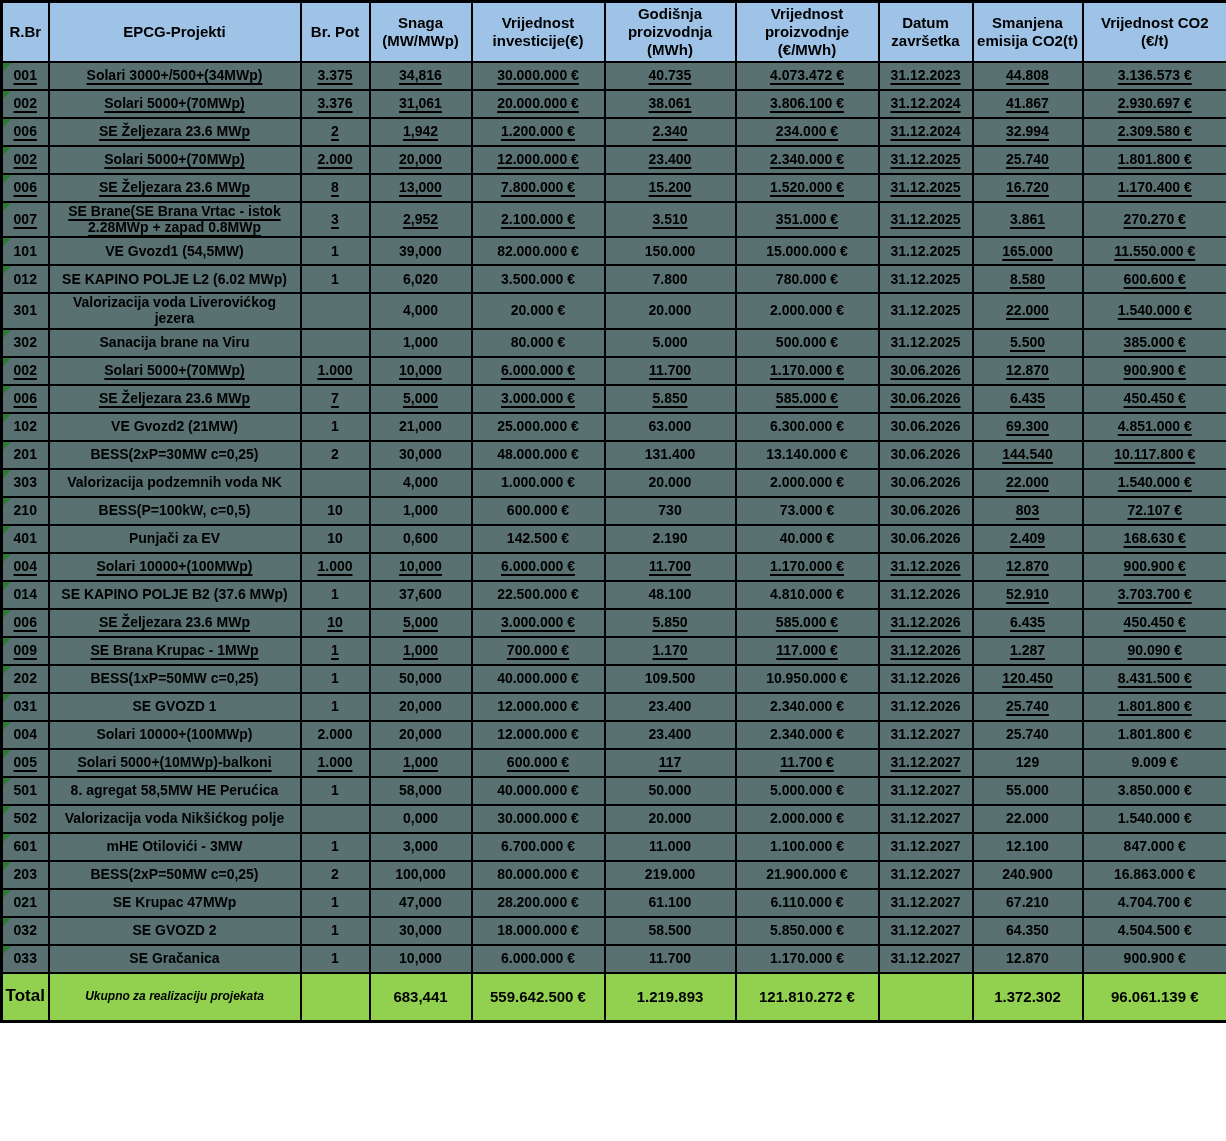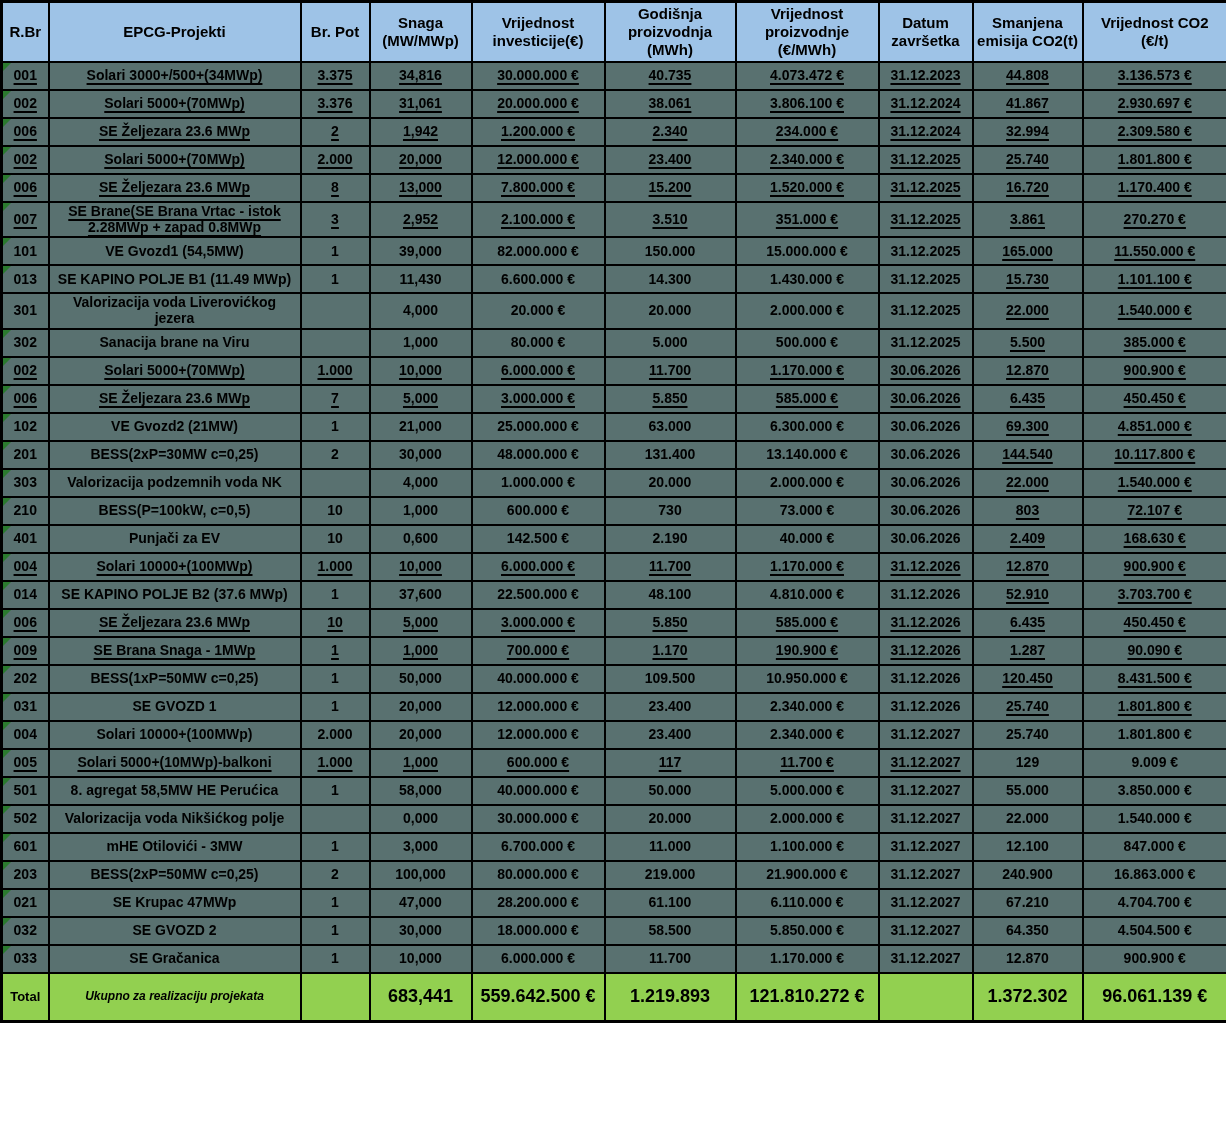--- a/index.html
+++ b/index.html
@@ -13,22 +13,22 @@
   body{font-family:"Liberation Sans", sans-serif;color:#000;}
   .wrap{width:1226px;}
   table{border-collapse:collapse;table-layout:fixed;width:1226px;border:3px solid var(--border);}
   th,td{border:2px solid var(--border);text-align:center;vertical-align:middle;
         font-weight:bold;padding:1px 2px;position:relative;overflow:hidden;word-wrap:break-word;}
   thead th{background:var(--header-bg);height:56px;font-size:15px;line-height:1.2;}
   tbody td{background:var(--row-bg);font-size:14px;line-height:1.12;height:24px;}
   td.u{text-decoration:underline;text-underline-offset:3px;text-decoration-thickness:1.5px;}
   td.tri::before{content:"";position:absolute;top:0;left:0;width:0;height:0;
         border-top:8px solid var(--tri);border-right:8px solid transparent;}
-  tfoot td{background:var(--total-bg);font-size:18px;height:44px;line-height:1.2;}
-  tfoot td.total-label{font-size:13px;}
+  tfoot td{background:var(--total-bg);font-size:15px;height:44px;line-height:1.2;}
+  tfoot td.total-label{font-size:17px;}
   tfoot td.total-name{font-size:12px;font-style:italic;}
 </style>
 </head>
 <body>
 
 <div class="wrap">
   <table>
     <colgroup>
       <col style="width:47px">
         <col style="width:252px">
@@ -134,30 +134,30 @@
           <td>1</td>
           <td>39,000</td>
           <td>82.000.000 €</td>
           <td>150.000</td>
           <td>15.000.000 €</td>
           <td>31.12.2025</td>
           <td class="u">165.000</td>
           <td class="u">11.550.000 €</td>
         </tr>
         <tr>
-          <td class="tri">013</td>
-          <td>SE KAPINO POLJE B1  (11.49 MWp)</td>
-          <td>1</td>
-          <td>11,430</td>
-          <td>6.600.000 €</td>
-          <td>14.300</td>
-          <td>1.430.000 €</td>
+          <td class="tri">012</td>
+          <td>SE KAPINO POLJE L2  (6.02 MWp)</td>
+          <td>1</td>
+          <td>6,020</td>
+          <td>3.500.000 €</td>
+          <td>7.800</td>
+          <td>780.000 €</td>
           <td>31.12.2025</td>
-          <td class="u">15.730</td>
-          <td class="u">1.101.100 €</td>
+          <td class="u">8.580</td>
+          <td class="u">600.600 €</td>
         </tr>
         <tr>
           <td>301</td>
           <td>Valorizacija voda Liverovićkog jezera</td>
           <td></td>
           <td>4,000</td>
           <td>20.000 €</td>
           <td>20.000</td>
           <td>2.000.000 €</td>
           <td>31.12.2025</td>
@@ -291,26 +291,26 @@
           <td class="u">5,000</td>
           <td class="u">3.000.000 €</td>
           <td class="u">5.850</td>
           <td class="u">585.000 €</td>
           <td class="u">31.12.2026</td>
           <td class="u">6.435</td>
           <td class="u">450.450 €</td>
         </tr>
         <tr>
           <td class="u tri">009</td>
-          <td class="u">SE Brana Snaga - 1MWp</td>
+          <td class="u">SE Brana Krupac - 1MWp</td>
           <td class="u">1</td>
           <td class="u">1,000</td>
           <td class="u">700.000 €</td>
           <td class="u">1.170</td>
-          <td class="u">190.900 €</td>
+          <td class="u">117.000 €</td>
           <td class="u">31.12.2026</td>
           <td class="u">1.287</td>
           <td class="u">90.090 €</td>
         </tr>
         <tr>
           <td class="tri">202</td>
           <td>BESS(1xP=50MW c=0,25)</td>
           <td>1</td>
           <td>50,000</td>
           <td>40.000.000 €</td>

